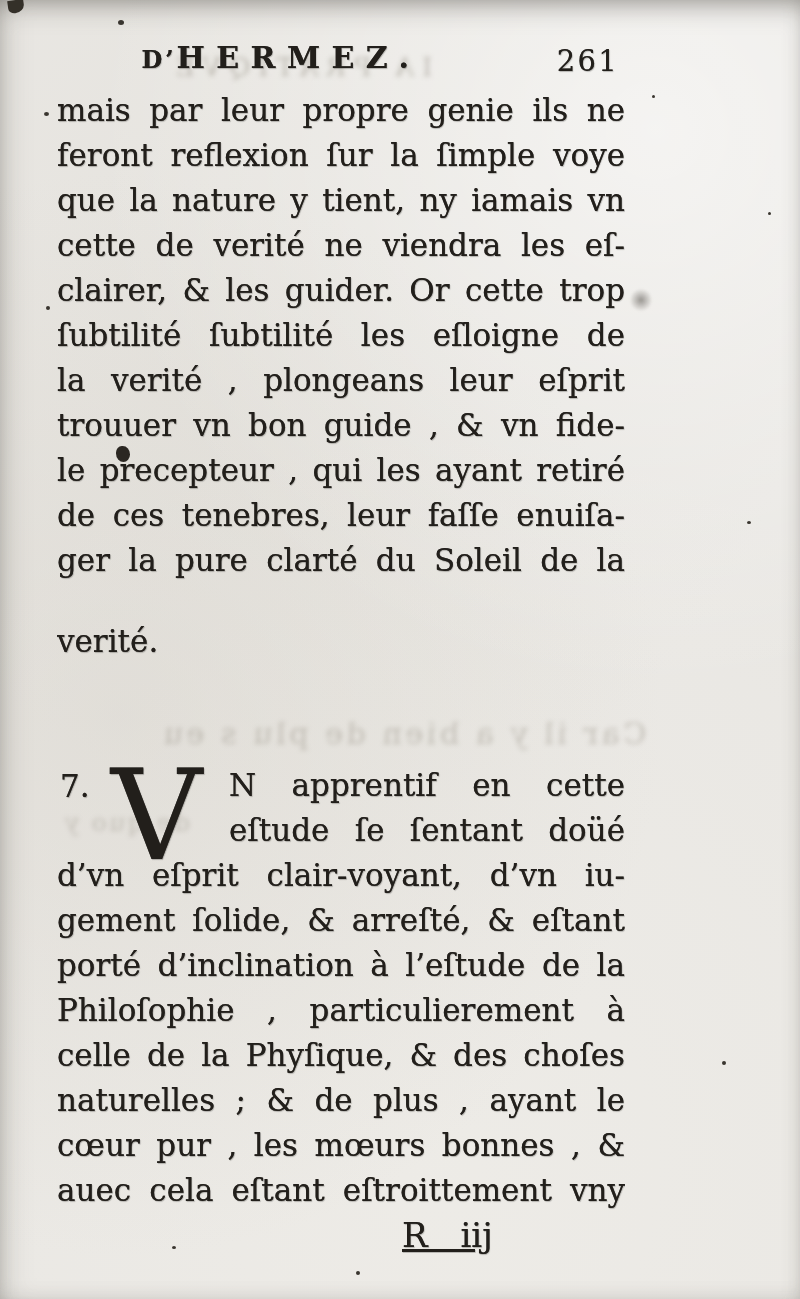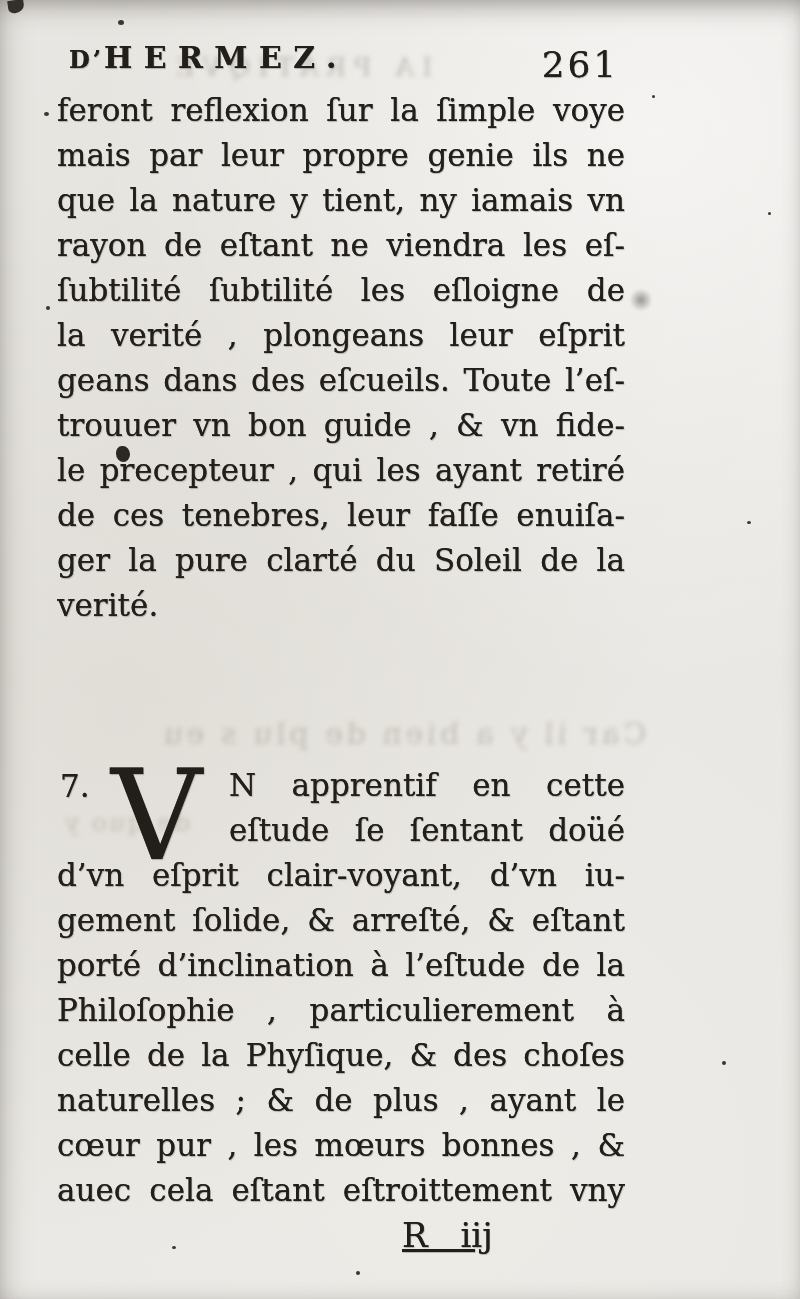--- a/index.html
+++ b/index.html
@@ -22,38 +22,38 @@
   }
   .ink{
     color:#221f1b;
     text-shadow:0 0 .6px rgba(34,31,27,.75), .7px .9px .9px rgba(34,31,27,.28);
   }
   
   .running-head{
     position:absolute; top:40px; left:57px; width:568px; height:48px;
   }
   .head-title{
-    position:absolute; left:12px; right:120px; 
+    position:absolute; left:0; right:120px; text-align:center;
     font-weight:bold; white-space:nowrap;
   }
   .title-prefix{ font-size:24px; letter-spacing:.12em; }
   .title-main{ font-size:30px; letter-spacing:.38em; }
   .page-number{
-    position:absolute; right:6px; top:4px; font-size:36px; letter-spacing:.08em;
+    position:absolute; right:6px; top:4px; font-size:29px; letter-spacing:.08em;
   }
   
   .column{ position:absolute; left:57px; width:568px; }
   .col-p1{ top:88px; }
   .col-p2{ top:763px; }
   .line{
     height:45px; overflow:hidden;
     font-size:31px; line-height:45px;
     text-align:justify; text-align-last:justify;
   }
-  .line.flush{ text-align:right; text-align-last:left; }
+  .line.flush{ text-align:right; text-align-last:left;margin-top:36px; }
   .line.indent{ margin-left:172px; }
   .para-num{
     position:absolute; left:3px; top:5px; font-size:31px;
   }
   .dropcap{
     position:absolute; left:54px; top:-10px;
     font-size:126px; line-height:1; font-weight:normal;
   }
   .sig-line{
     position:absolute; top:1211px; left:57px; width:568px;
@@ -93,27 +93,27 @@
   <div class="ghost ghost-para">de quo y</div>
 
   <div class="running-head">
     <div class="head-title ink">
       <span class="title-prefix">D’</span><span class="title-main">HERMEZ.</span>
     </div>
     <div class="page-number ink">261</div>
   </div>
 
   <div class="column col-p1 ink">
+    <div class="line">mais par leur propre genie ils ne</div>
     <div class="line">feront reflexion ſur la ſimple voye</div>
-    <div class="line">mais par leur propre genie ils ne</div>
     <div class="line">que la nature y tient, ny iamais vn</div>
-    <div class="line">rayon de eſtant ne viendra les eſ-</div>
+    <div class="line">cette de verité ne viendra les eſ-</div>
+    <div class="line">clairer, &amp; les guider. Or cette trop</div>
     <div class="line">ſubtilité ſubtilité les eſloigne de</div>
     <div class="line">la verité , plongeans leur eſprit</div>
-    <div class="line">geans dans des eſcueils. Toute l’eſ-</div>
     <div class="line">trouuer vn bon guide , &amp; vn fide-</div>
     <div class="line">le precepteur , qui les ayant retiré</div>
     <div class="line">de ces tenebres, leur faſſe enuiſa-</div>
     <div class="line">ger la pure clarté du Soleil de la</div>
     <div class="line flush">verité.</div>
   </div>
 
   <div class="column col-p2 ink">
     <span class="para-num">7.</span>
     <span class="dropcap">V</span>

